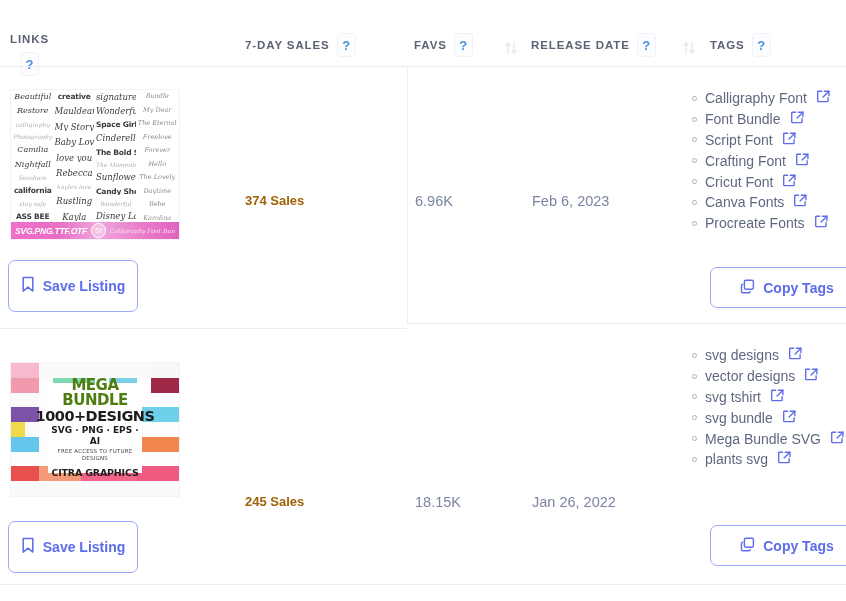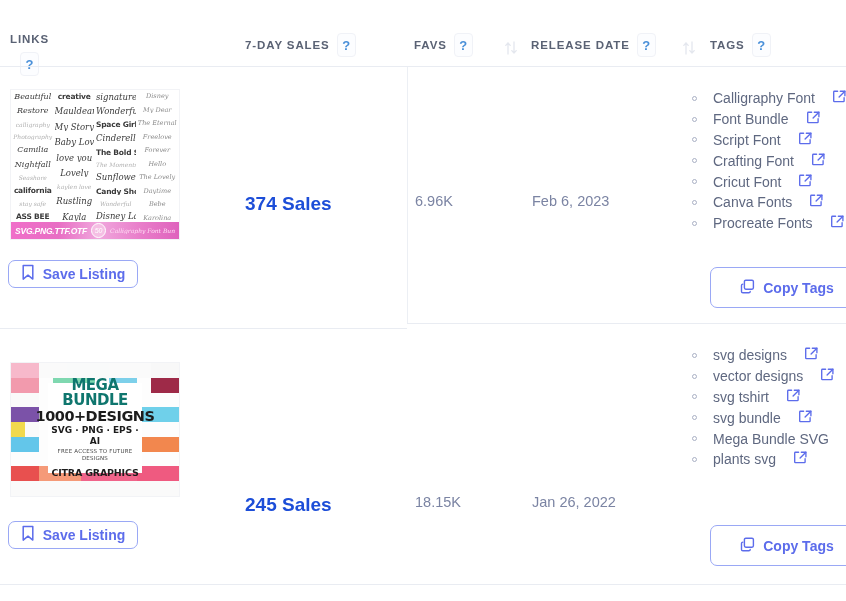--- a/index.html
+++ b/index.html
@@ -223,21 +223,21 @@
     width: 56%;
     height: 68%;
     background: #ffffff;
     display: flex;
     flex-direction: column;
     align-items: center;
     justify-content: center;
     gap: 1px;
     text-align: center;
   }
-  .cc1 { font-family: "DejaVu Sans", sans-serif; font-weight: bold; font-size: 15px; color: #0f766e; letter-spacing: -0.5px; line-height: 1; }
+  .cc1 { font-family: "DejaVu Sans", sans-serif; font-weight: bold; font-size: 15px; color: #4d7c0f; letter-spacing: -0.5px; line-height: 1; }
   .cc2 { font-family: "DejaVu Sans", sans-serif; font-weight: bold; font-size: 14.5px; color: #1c1c1c; letter-spacing: -0.5px; line-height: 1; }
   .cc3 { font-family: "DejaVu Sans", sans-serif; font-weight: bold; font-size: 9px; color: #1c1c1c; letter-spacing: 0px; line-height: 1.2; }
   .cc4 { font-family: "DejaVu Sans", sans-serif; font-size: 5.5px; color: #444; letter-spacing: 0.2px; line-height: 1.4; }
   .cc5 { font-family: "DejaVu Sans", sans-serif; font-weight: bold; font-size: 9.5px; color: #1c1c1c; letter-spacing: -0.2px; margin-top: 3px; }
 
   
   .btn {
     position: absolute;
     display: inline-flex;
     align-items: center;
@@ -248,43 +248,43 @@
     background: #ffffff;
     color: #5c6ceb;
     font-size: 14px;
     font-weight: bold;
     cursor: pointer;
     white-space: nowrap;
   }
   .btn-save {
     left: 8px;
     width: 130px;
-    height: 28px;
+    height: 52px;
   }
   .btn-save-1 { top: 193px; }
   .btn-save-2 { top: 192px; }
 
   .btn-copy {
     left: 710px;
     width: 154px;
     height: 41px;
   }
   .btn-copy-1 { top: 200px; }
   .btn-copy-2 { top: 196px; }
 
   
   .cell {
     position: absolute;
     white-space: nowrap;
   }
   .cell-sales {
     left: 245px;
-    font-size: 19px;
+    font-size: 13px;
     font-weight: bold;
-    color: #1d4ed8;
+    color: #a16207;
   }
   .cell-favs {
     left: 415px;
     font-size: 14.5px;
     color: #7b84a3;
   }
   .cell-date {
     left: 532px;
     font-size: 14.5px;
     color: #7b84a3;
@@ -298,21 +298,21 @@
     left: 692px;
     margin: 0;
     padding: 0;
     list-style: none;
   }
   .tag-1 { top: 21px; }
   .tag-2 { top: 16px; }
   .tagitem {
     display: flex;
     align-items: center;
-    gap: 16px;
+    gap: 8px;
     height: 20.8px;
     cursor: pointer;
   }
   .tagbullet {
     width: 5px; height: 5px;
     border: 1px solid #a9b0c4;
     border-radius: 50%;
     flex: none;
   }
   .tagtext {
@@ -390,39 +390,39 @@
             <span class="bold">california</span>
             <span class="light">stay safe</span>
             <span class="bold">ASS BEE</span>
           </div>
           <div class="fs-col c2">
             <span class="bold">creative</span>
             <span>Mauldean</span>
             <span>My Story</span>
             <span>Baby Love</span>
             <span>love you</span>
-            <span>Lovely</span>
+            <span>Rebecca</span>
             <span class="light">kaylen love</span>
             <span>Rustling</span>
             <span>Kayla</span>
           </div>
           <div class="fs-col c3">
             <span>signature</span>
             <span>Wonderful</span>
             <span class="bold">Space Girls</span>
             <span>Cinderella</span>
             <span class="bold">The Bold Style</span>
             <span class="light">The Moments</span>
             <span>Sunflower</span>
             <span class="bold">Candy Shop</span>
             <span class="light">Wonderful</span>
             <span>Disney Land</span>
           </div>
           <div class="fs-col c4">
-            <span>Disney</span>
+            <span>Bundle</span>
             <span>My Dear</span>
             <span>The Eternal</span>
             <span>Freelove</span>
             <span>Forever</span>
             <span>Hello</span>
             <span>The Lovely</span>
             <span>Daytime</span>
             <span>Bebe</span>
             <span>Karolina</span>
           </div>

